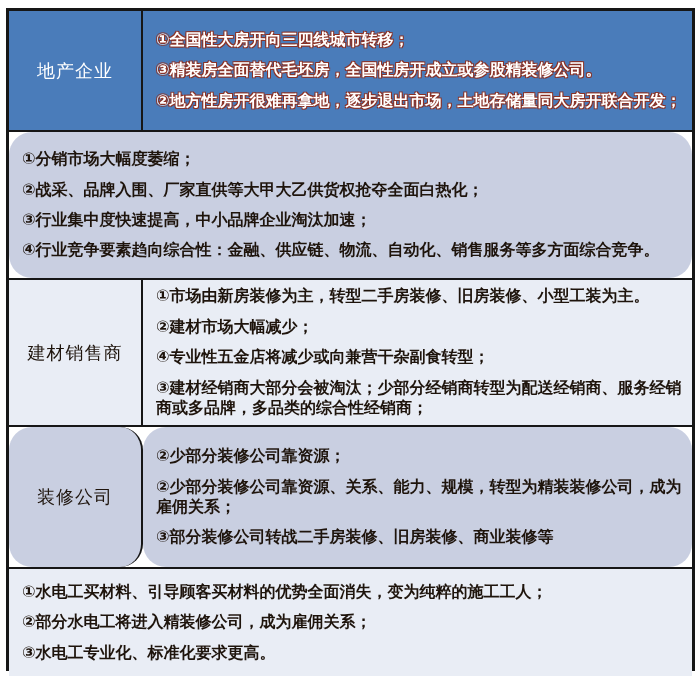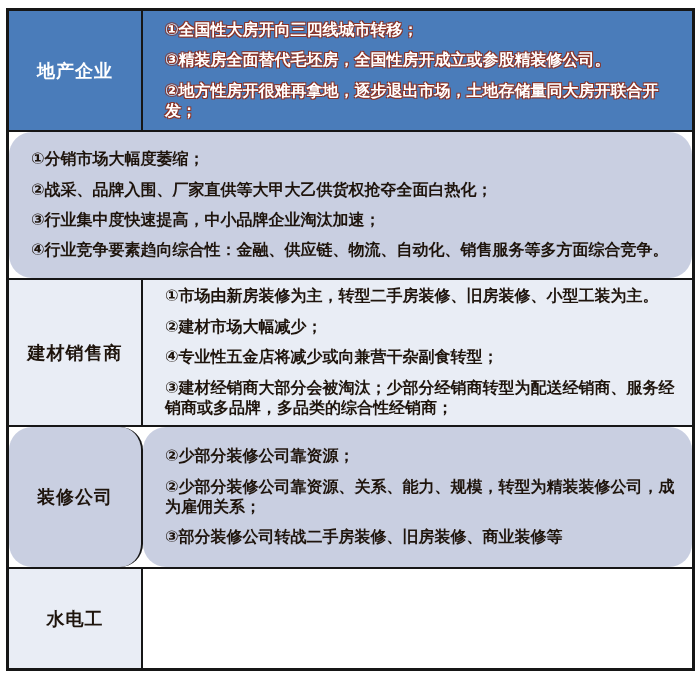--- a/index.html
+++ b/index.html
@@ -27,31 +27,31 @@
   .t-row:first-child{border-top:none;}
   .t-row:nth-child(1){height:119px;}
   .t-row:nth-child(2){height:148px;}
   .t-row:nth-child(3){height:147px;}
   .t-row:nth-child(4){height:142px;}
   .t-row:nth-child(5){flex:1 1 auto;}
   .label-cell{
     flex:0 0 134px;width:134px;
     border-right:2px solid var(--c-border);
     display:flex;align-items:center;justify-content:center;
-    font-weight:bold;font-size:18px;letter-spacing:1px;
+    font-weight:normal;font-size:18px;letter-spacing:1px;
     color:var(--c-body-text);
   }
   .content-cell{
     flex:1 1 auto;
     display:flex;flex-direction:column;justify-content:center;
     padding:8px 8px 8px 13px;
     font-weight:bold;font-size:16px;line-height:1.28;
     color:var(--c-body-text);
   }
-  .content-cell p{margin:5px 9px;}
+  .content-cell p{margin:5px 0;}
   
   .t-row.header .label-cell,
   .t-row.header .content-cell{background:var(--c-header-bg);}
   .t-row.header .label-cell{color:var(--c-header-text);}
   .t-row.header .content-cell p{
     color:var(--c-header-text);
     text-shadow:1px 1px 0 var(--c-outline),-1px 1px 0 var(--c-outline),
                 1px -1px 0 var(--c-outline),-1px -1px 0 var(--c-outline);
   }
   .t-row.band-dark .label-cell,
@@ -94,15 +94,19 @@
   <div class="t-row band-dark">
     <div class="label-cell">装修公司</div>
     <div class="content-cell">
         <p>②少部分装修公司靠资源；</p>
         <p>②少部分装修公司靠资源、关系、能力、规模，转型为精装装修公司，成为雇佣关系；</p>
         <p>③部分装修公司转战二手房装修、旧房装修、商业装修等</p>
       </div>
   </div>
 
   <div class="t-row band-light">
-    <div class="label-cell">水电工</div>
+    <div class="content-cell">
+        <p>①水电工买材料、引导顾客买材料的优势全面消失，变为纯粹的施工工人；</p>
+        <p>②部分水电工将进入精装修公司，成为雇佣关系；</p>
+        <p>③水电工专业化、标准化要求更高。</p>
+      </div>
   </div>
 </div>
 
 </body></html>

